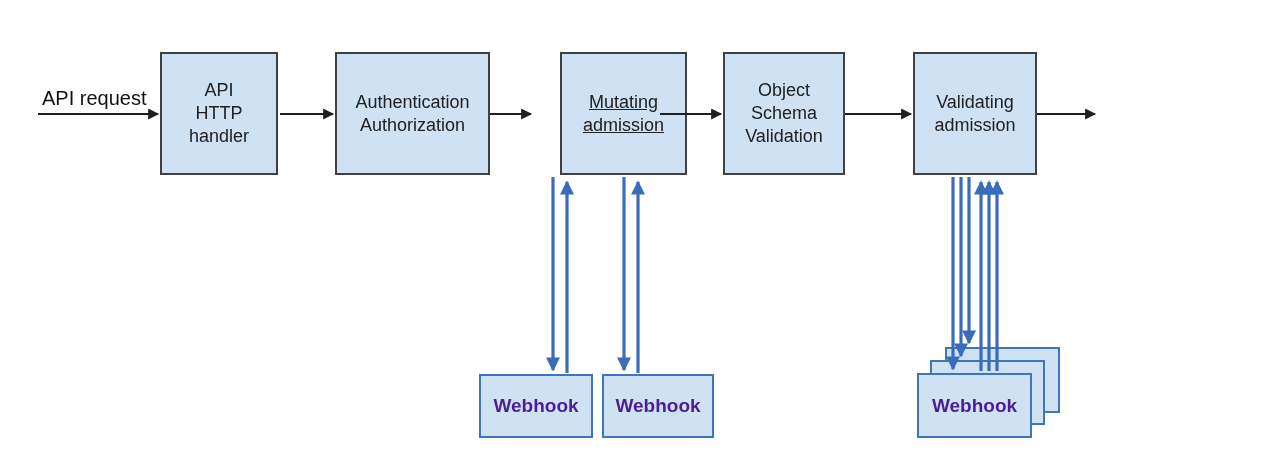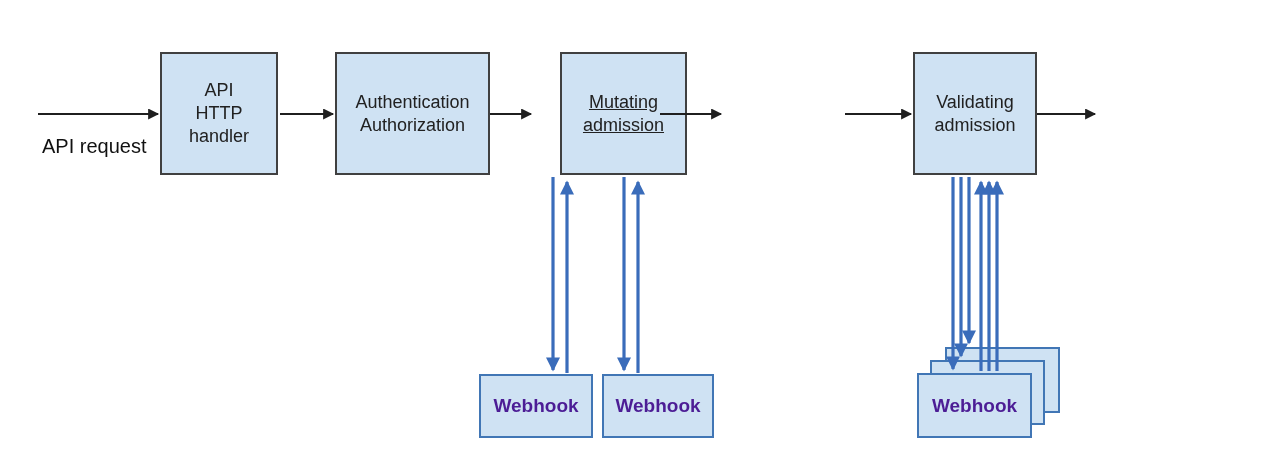--- a/index.html
+++ b/index.html
@@ -32,21 +32,20 @@
     font-size:18px;line-height:23px;color:var(--c-text);
   }
   .webhook-node{
     border:2px solid var(--c-webhook-border);
     font-size:19px;font-weight:700;color:#4c1d95;
   }
   .annotation{
     position:absolute;
     font-size:20px;color:#111111;
     white-space:nowrap;
-    margin-top:48px;
   }
   svg.arrow-layer{
     position:absolute;left:0;top:0;
     pointer-events:none;
   }
   svg .black{stroke:var(--c-arrow-black);stroke-width:2;}
   svg .blue{stroke:var(--c-arrow-blue);stroke-width:3.2;}
   #mh-black path{fill:var(--c-arrow-black);}
   #mh-blue path{fill:var(--c-arrow-blue);}
 </style>
@@ -74,20 +73,25 @@
 handler</span>
   </div>
   <div class="node main-node" style="left:335px;top:52px;width:155px;height:123px;">
     <span>Authentication
 Authorization</span>
   </div>
   <div class="node main-node" style="left:560px;top:52px;width:127px;height:123px;text-decoration:underline;">
     <span>Mutating
 admission</span>
   </div>
+  <div class="node main-node" style="left:723px;top:52px;width:122px;height:123px;">
+    <span>Object
+Schema
+Validation</span>
+  </div>
   <div class="node main-node" style="left:913px;top:52px;width:124px;height:123px;">
     <span>Validating
 admission</span>
   </div>
 
   <div class="annotation" style="left:42px;top:87px;">API request</div>
 
   <svg class="arrow-layer" width="1278" height="476" viewBox="0 0 1278 476">
     <defs>
       <marker id="mh-black" viewBox="0 0 10 10" refX="9" refY="5" markerWidth="13" markerHeight="11" markerUnits="userSpaceOnUse" orient="auto">

